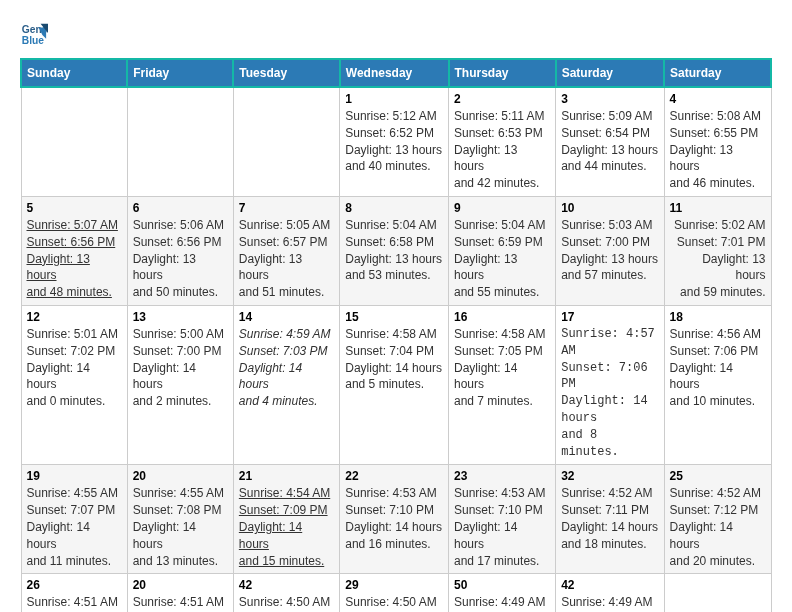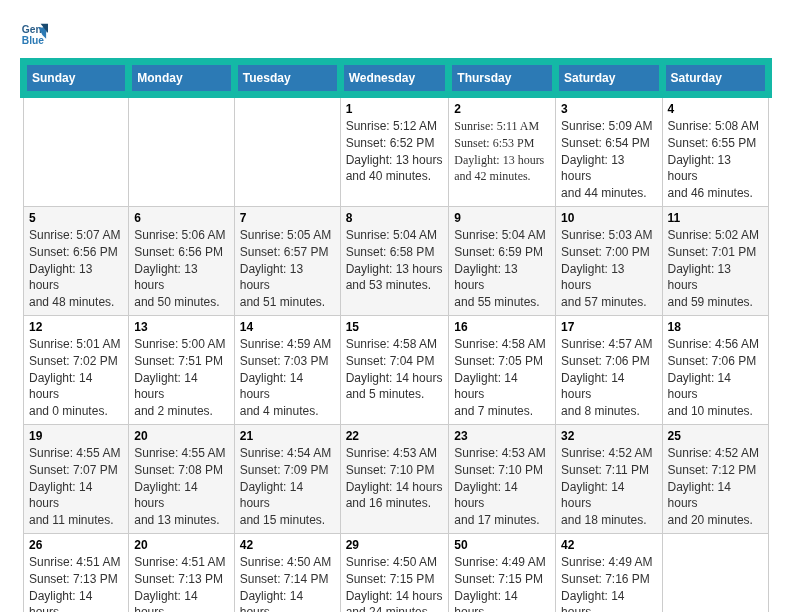--- a/index.html
+++ b/index.html
@@ -41,21 +41,21 @@
       width: 100%;
       border-collapse: collapse;
       font-size: 11px;
     }
     thead tr th {
       background-color: #2c7ab5;
       color: #fff;
       text-align: left;
       padding: 6px 5px;
       font-size: 12px;
-      border: 7px solid #14b8a6;
+      border: 2px solid #14b8a6;
     }
     tbody tr td {
       border: 1px solid #ccc;
       vertical-align: top;
       padding: 4px 5px;
       width: 113px;
       height: 80px;
       background: #fff;
     }
     tbody tr:nth-child(even) td {
@@ -93,21 +93,21 @@
   <div class="title-block">
     <div class="month-title"></div>
     <div class="location"></div>
   </div>
 </div>
 
 <table>
   <thead>
     <tr>
         <th>Sunday</th>
-        <th>Monday</th>
+        <th>Friday</th>
         <th>Tuesday</th>
         <th>Wednesday</th>
         <th>Thursday</th>
         <th>Saturday</th>
         <th>Saturday</th>
       </tr>
   </thead>
   <tbody>
       <tr>
         <td class="empty"></td>
@@ -115,21 +115,21 @@
         <td class="empty"></td>
         <td>
           <span class="day-num">1</span>
           <div class="day-info" style="white-space: pre-line;">Sunrise: 5:12 AM
 Sunset: 6:52 PM
 Daylight: 13 hours
 and 40 minutes.</div>
         </td>
         <td>
           <span class="day-num">2</span>
-          <div class="day-info" style="white-space: pre-line; font-family: Liberation Serif, serif;">Sunrise: 5:11 AM
+          <div class="day-info" style="white-space: pre-line;">Sunrise: 5:11 AM
 Sunset: 6:53 PM
 Daylight: 13 hours
 and 42 minutes.</div>
         </td>
         <td>
           <span class="day-num">3</span>
           <div class="day-info" style="white-space: pre-line;">Sunrise: 5:09 AM
 Sunset: 6:54 PM
 Daylight: 13 hours
 and 44 minutes.</div>
@@ -138,21 +138,21 @@
           <span class="day-num">4</span>
           <div class="day-info" style="white-space: pre-line;">Sunrise: 5:08 AM
 Sunset: 6:55 PM
 Daylight: 13 hours
 and 46 minutes.</div>
         </td>
       </tr>
       <tr>
         <td>
           <span class="day-num">5</span>
-          <div class="day-info" style="white-space: pre-line;">Sunrise: 5:07 AM
+          <div class="day-info" style="white-space: pre-line; text-decoration: underline;">Sunrise: 5:07 AM
 Sunset: 6:56 PM
 Daylight: 13 hours
 and 48 minutes.</div>
         </td>
         <td>
           <span class="day-num">6</span>
           <div class="day-info" style="white-space: pre-line;">Sunrise: 5:06 AM
 Sunset: 6:56 PM
 Daylight: 13 hours
 and 50 minutes.</div>
@@ -180,65 +180,65 @@
         </td>
         <td>
           <span class="day-num">10</span>
           <div class="day-info" style="white-space: pre-line;">Sunrise: 5:03 AM
 Sunset: 7:00 PM
 Daylight: 13 hours
 and 57 minutes.</div>
         </td>
         <td>
           <span class="day-num">11</span>
-          <div class="day-info" style="white-space: pre-line;">Sunrise: 5:02 AM
+          <div class="day-info" style="white-space: pre-line; text-align: right;">Sunrise: 5:02 AM
 Sunset: 7:01 PM
 Daylight: 13 hours
 and 59 minutes.</div>
         </td>
       </tr>
       <tr>
         <td>
           <span class="day-num">12</span>
           <div class="day-info" style="white-space: pre-line;">Sunrise: 5:01 AM
 Sunset: 7:02 PM
 Daylight: 14 hours
 and 0 minutes.</div>
         </td>
         <td>
           <span class="day-num">13</span>
           <div class="day-info" style="white-space: pre-line;">Sunrise: 5:00 AM
-Sunset: 7:51 PM
+Sunset: 7:00 PM
 Daylight: 14 hours
 and 2 minutes.</div>
         </td>
         <td>
           <span class="day-num">14</span>
-          <div class="day-info" style="white-space: pre-line;">Sunrise: 4:59 AM
+          <div class="day-info" style="white-space: pre-line; font-style: italic;">Sunrise: 4:59 AM
 Sunset: 7:03 PM
 Daylight: 14 hours
 and 4 minutes.</div>
         </td>
         <td>
           <span class="day-num">15</span>
           <div class="day-info" style="white-space: pre-line;">Sunrise: 4:58 AM
 Sunset: 7:04 PM
 Daylight: 14 hours
 and 5 minutes.</div>
         </td>
         <td>
           <span class="day-num">16</span>
           <div class="day-info" style="white-space: pre-line;">Sunrise: 4:58 AM
 Sunset: 7:05 PM
 Daylight: 14 hours
 and 7 minutes.</div>
         </td>
         <td>
           <span class="day-num">17</span>
-          <div class="day-info" style="white-space: pre-line;">Sunrise: 4:57 AM
+          <div class="day-info" style="white-space: pre-line; font-family: Liberation Mono, monospace;">Sunrise: 4:57 AM
 Sunset: 7:06 PM
 Daylight: 14 hours
 and 8 minutes.</div>
         </td>
         <td>
           <span class="day-num">18</span>
           <div class="day-info" style="white-space: pre-line;">Sunrise: 4:56 AM
 Sunset: 7:06 PM
 Daylight: 14 hours
 and 10 minutes.</div>
@@ -254,21 +254,21 @@
         </td>
         <td>
           <span class="day-num">20</span>
           <div class="day-info" style="white-space: pre-line;">Sunrise: 4:55 AM
 Sunset: 7:08 PM
 Daylight: 14 hours
 and 13 minutes.</div>
         </td>
         <td>
           <span class="day-num">21</span>
-          <div class="day-info" style="white-space: pre-line;">Sunrise: 4:54 AM
+          <div class="day-info" style="white-space: pre-line; text-decoration: underline;">Sunrise: 4:54 AM
 Sunset: 7:09 PM
 Daylight: 14 hours
 and 15 minutes.</div>
         </td>
         <td>
           <span class="day-num">22</span>
           <div class="day-info" style="white-space: pre-line;">Sunrise: 4:53 AM
 Sunset: 7:10 PM
 Daylight: 14 hours
 and 16 minutes.</div>

